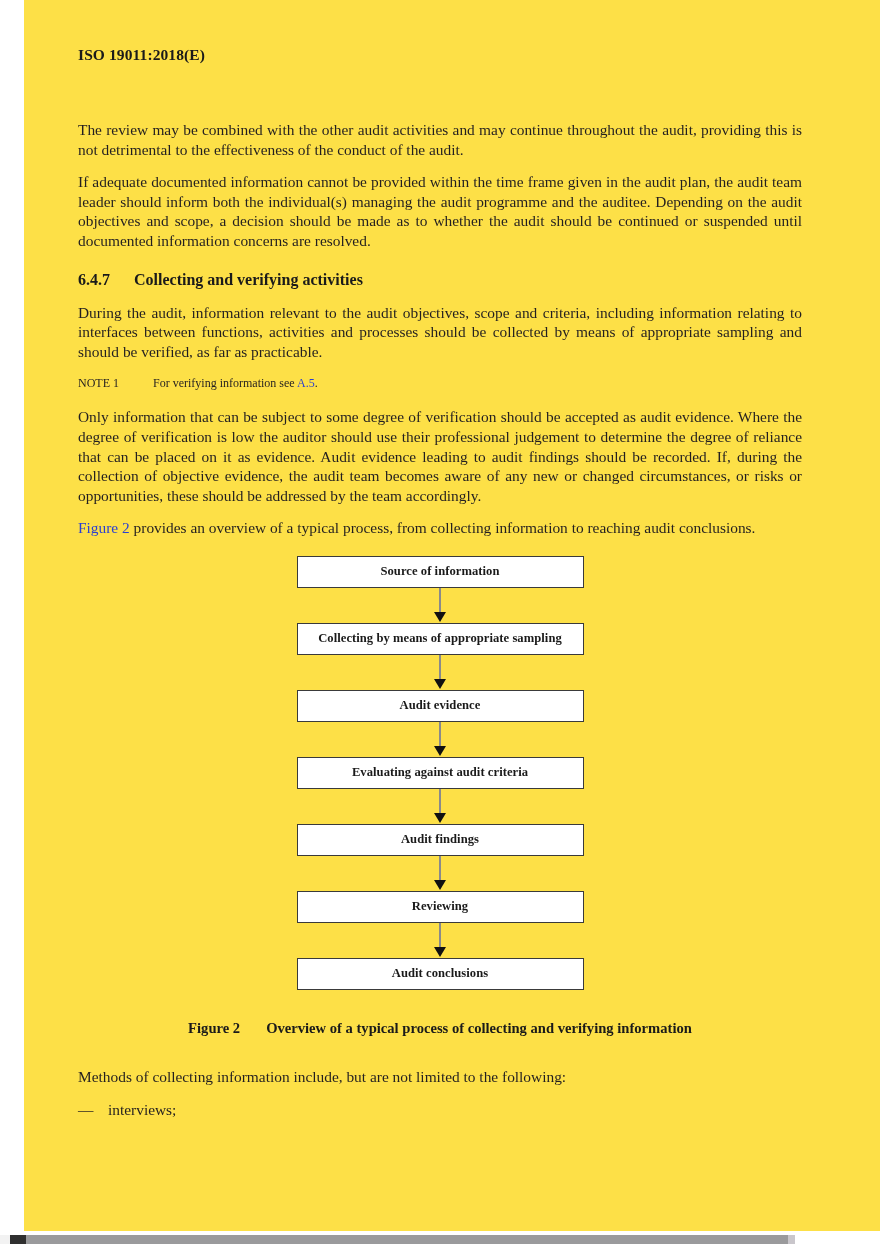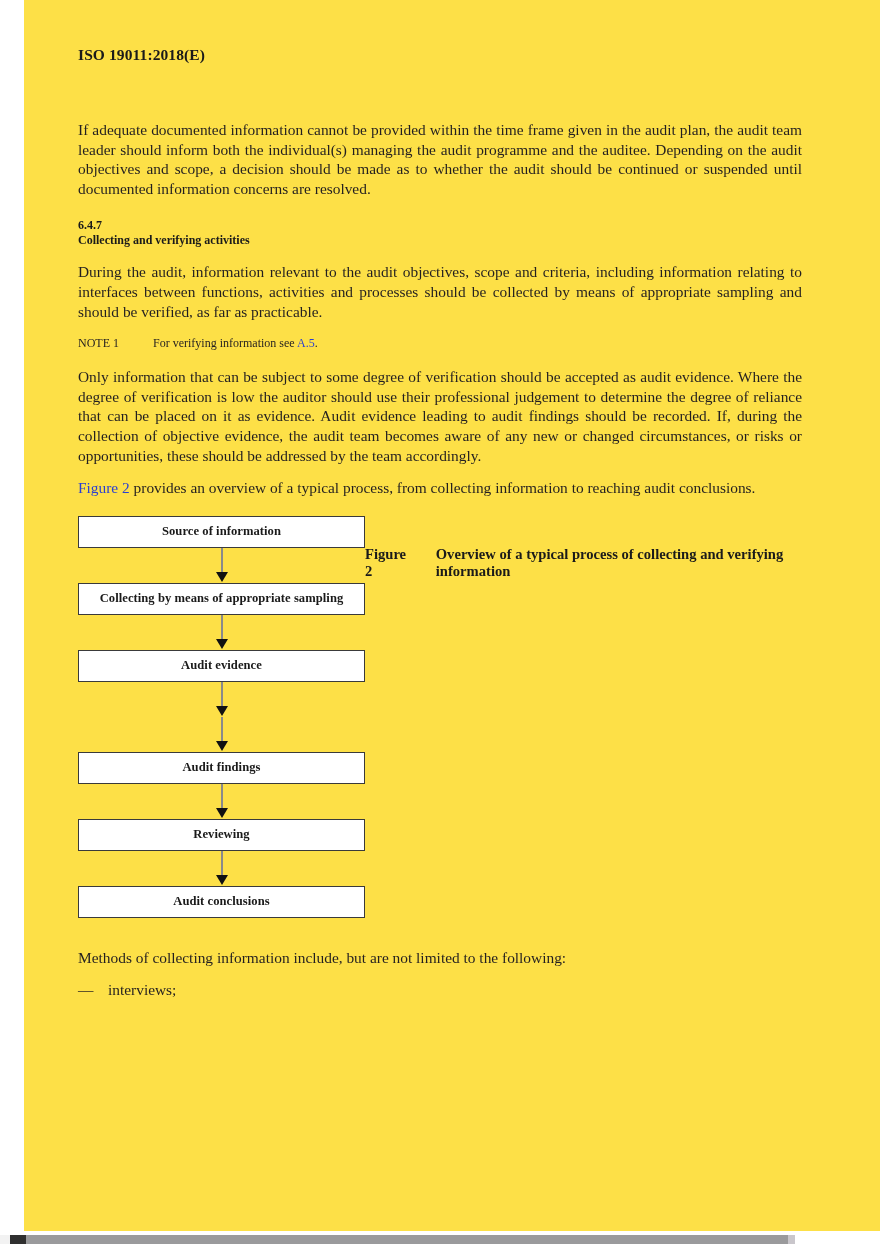--- a/index.html
+++ b/index.html
@@ -51,26 +51,25 @@
     line-height: 19.6px;
     text-align: justify;
     text-justify: inter-word;
     margin: 0 0 13px 0;
     color: #231f20;
   }
   .para.last-left { text-align: left; }
 
   
   .clause {
-    font-size: 12px;
+    font-size: 16px;
     font-weight: bold;
     margin: 20px 0 14px 0;
     color: #1a1a1a;
     display: flex;
-    flex-direction: column;
   }
   .clause-num {
     width: 56px;
     flex: none;
   }
 
   
   .note {
     font-size: 12px;
     line-height: 19px;
@@ -87,22 +86,22 @@
   a.xref, .xref {
     color: #2b3fd1;
     cursor: pointer;
   }
 
   
   .figure {
     margin-top: 18px;
     width: 724px;
     display: flex;
-    flex-direction: row;
-    align-items: flex-start;
+    flex-direction: column;
+    align-items: center;
   }
   .flow {
     width: 287px;
     display: flex;
     flex-direction: column;
     align-items: center;
   }
   .flow-box {
     width: 287px;
     height: 32px;
@@ -208,20 +207,21 @@
 </style>
 </head>
 <body>
 
 <div class="page">
 
   <div class="doc-header">ISO 19011:2018(E)</div>
 
   <div class="content" style="top:120px;">
 
+    <p class="para">The review may be combined with the other audit activities and may continue throughout the audit, providing this is not detrimental to the effectiveness of the conduct of the audit.</p>
 
     <p class="para">If adequate documented information cannot be provided within the time frame given in the audit plan, the audit team leader should inform both the individual(s) managing the audit programme and the auditee. Depending on the audit objectives and scope, a decision should be made as to whether the audit should be continued or suspended until documented information concerns are resolved.</p>
 
     <div class="clause">
       <span class="clause-num">6.4.7</span>
       <span>Collecting and verifying activities</span>
     </div>
 
     <p class="para">During the audit, information relevant to the audit objectives, scope and criteria, including information relating to interfaces between functions, activities and processes should be collected by means of appropriate sampling and should be verified, as far as practicable.</p>
 
@@ -255,20 +255,23 @@
         </div>
 
         <div class="flow-box">
           <span>Audit evidence</span>
         </div>
         <div class="flow-conn">
           <div class="stem"></div>
           <div class="head"></div>
         </div>
 
+        <div class="flow-box">
+          <span>Evaluating against audit criteria</span>
+        </div>
         <div class="flow-conn">
           <div class="stem"></div>
           <div class="head"></div>
         </div>
 
         <div class="flow-box">
           <span>Audit findings</span>
         </div>
         <div class="flow-conn">
           <div class="stem"></div>

